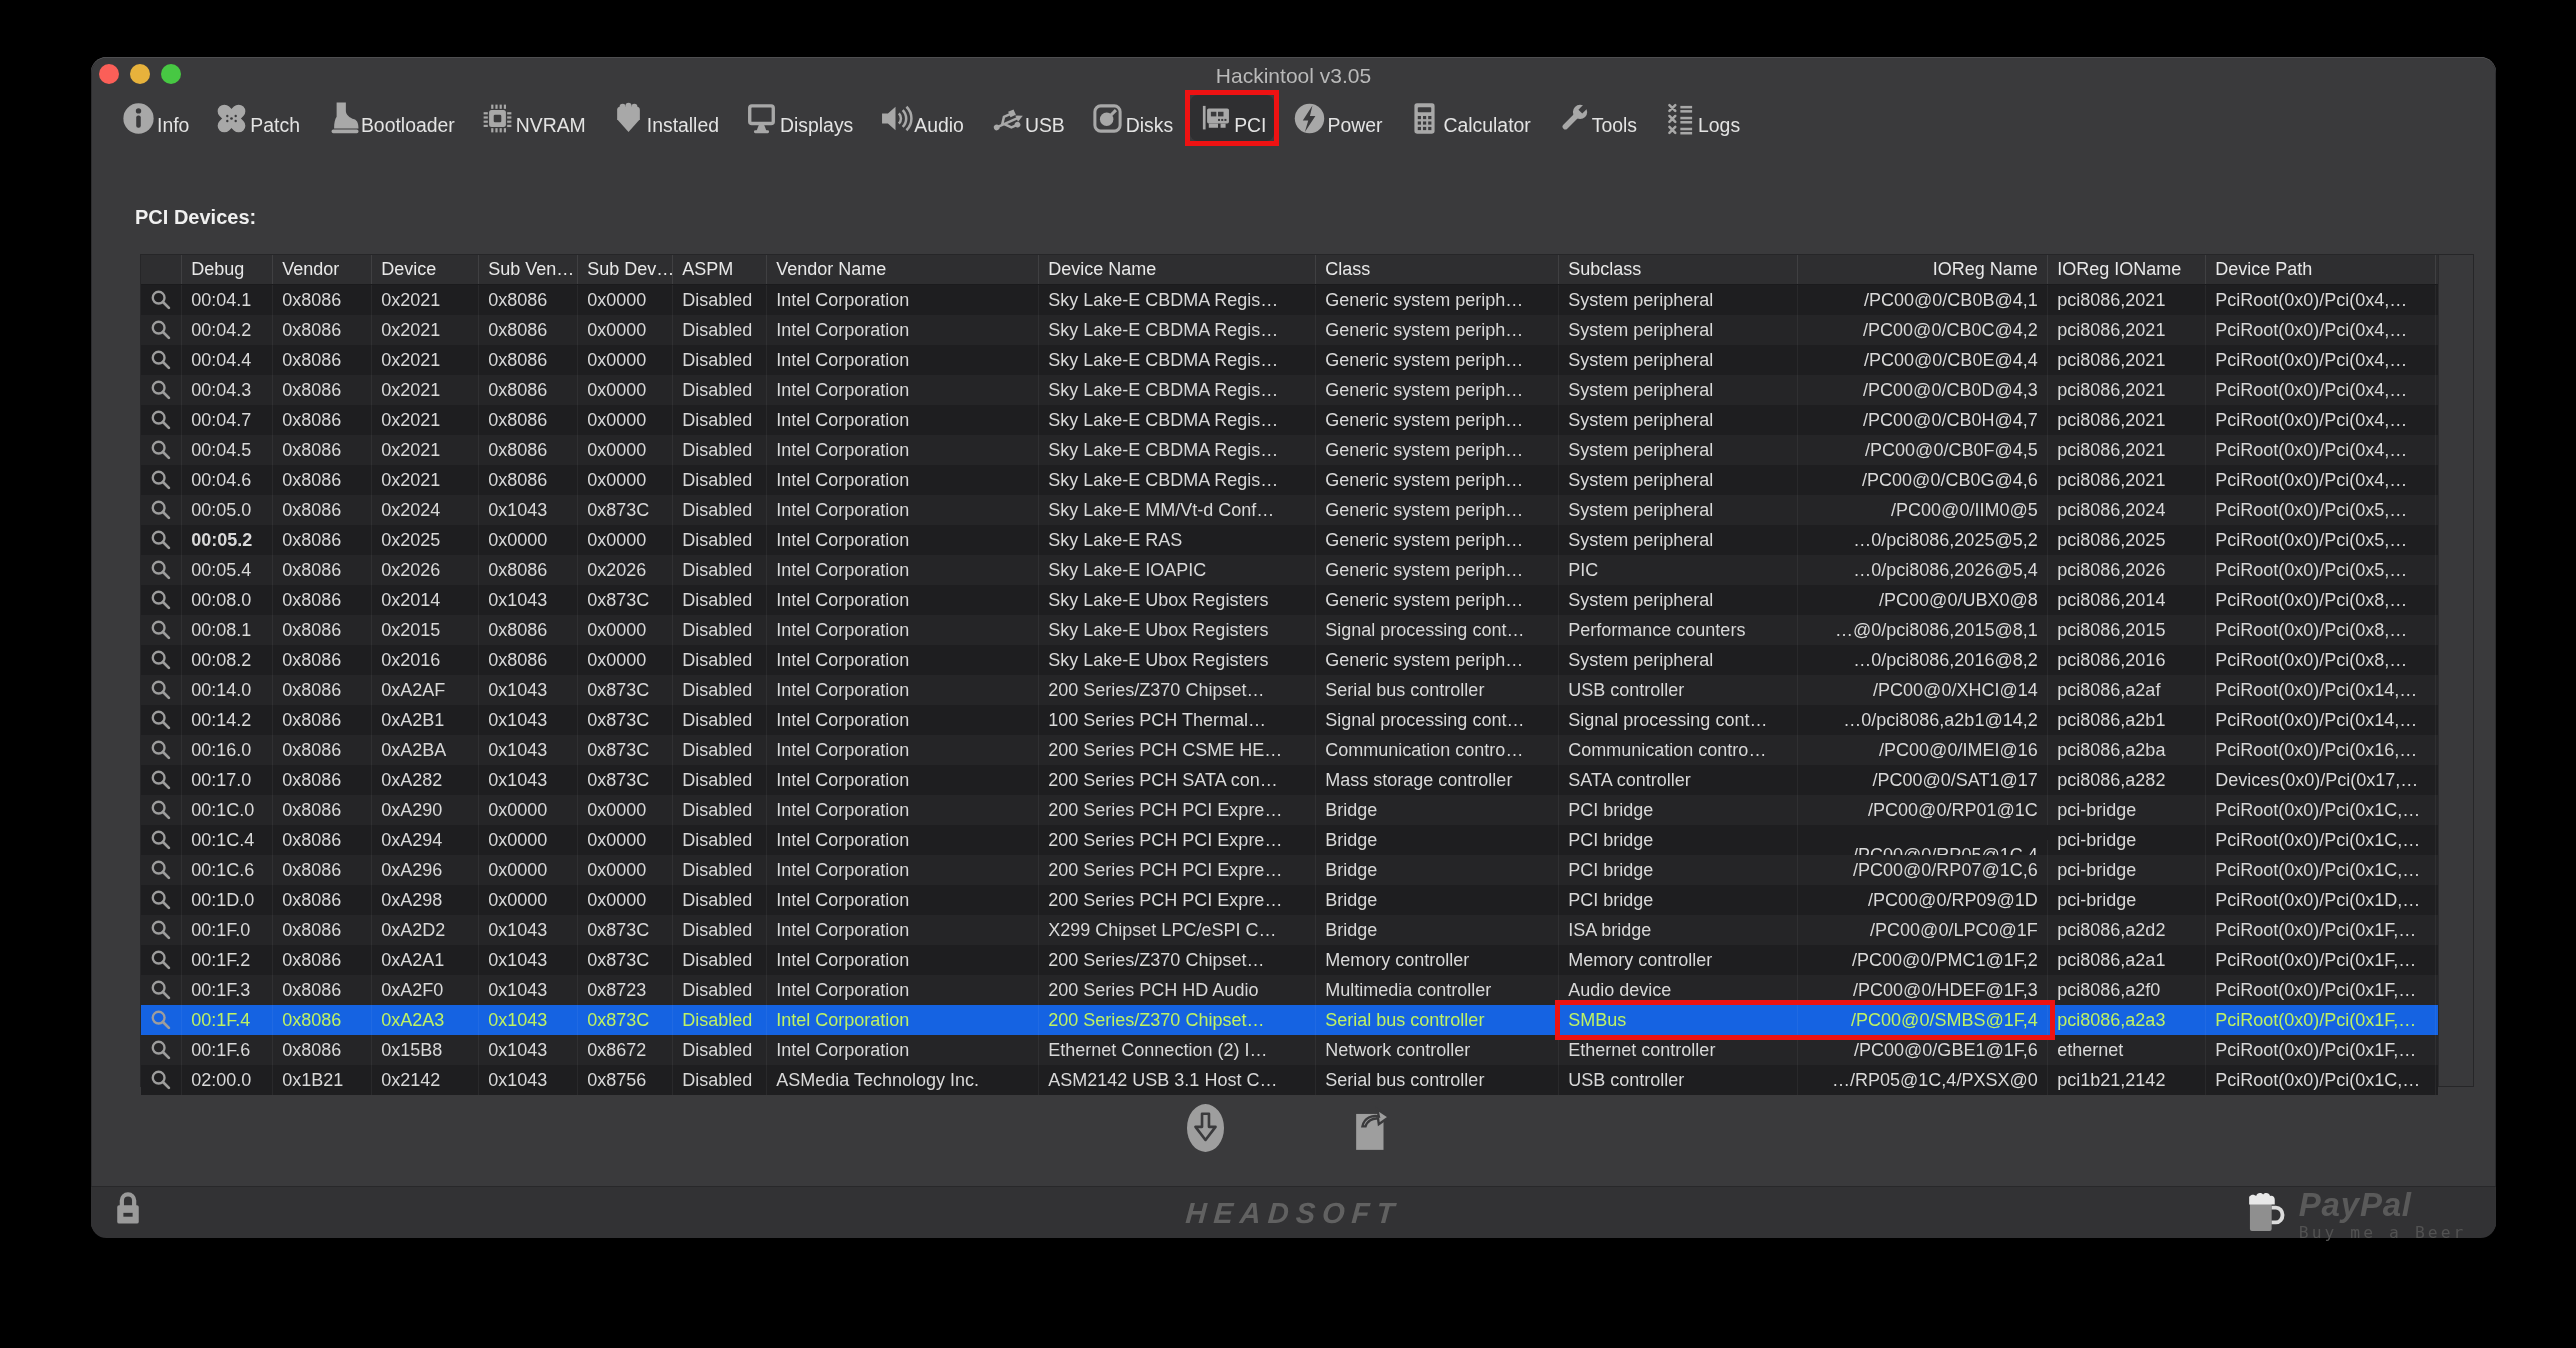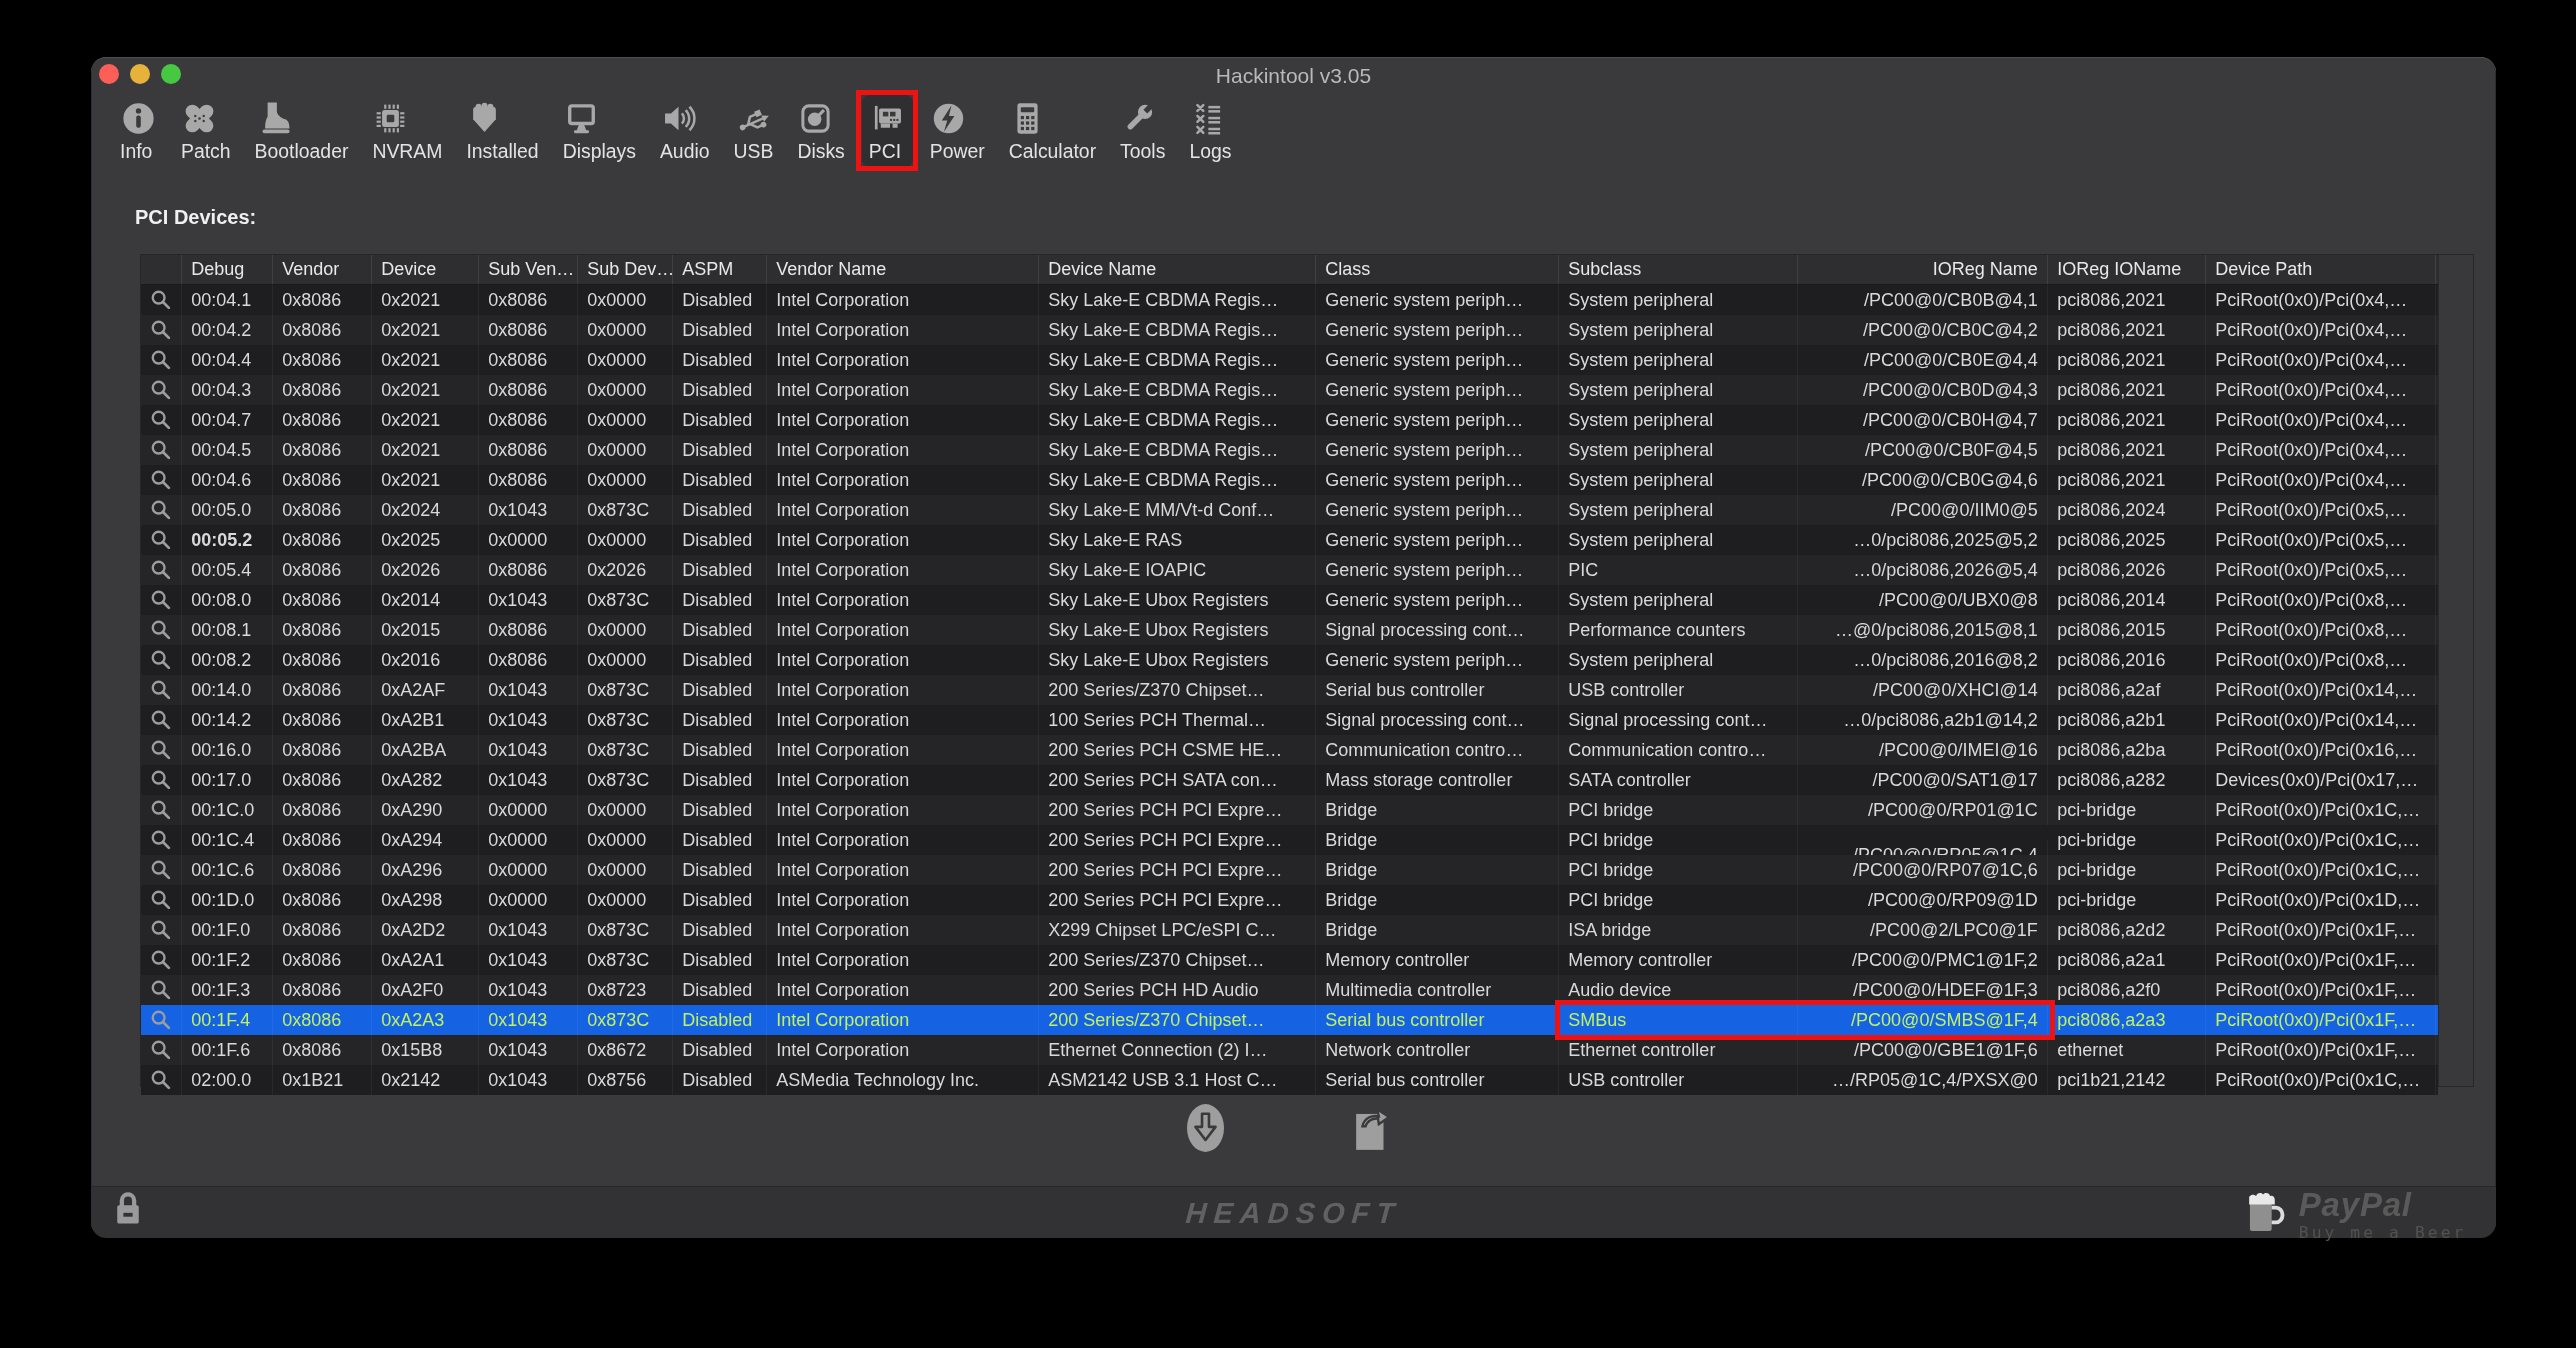--- a/index.html
+++ b/index.html
@@ -11,21 +11,21 @@
     box-shadow:inset 0 0.8px 0 #59595b, inset 0 0 0 0.8px #2a2a2c, 0 23px 62px rgba(0,0,0,.7)}
   
   .tl{position:absolute;top:64px;width:20px;height:20px;border-radius:50%}
   .tl.r{left:99px;background:#fb5f58}
   .tl.y{left:130px;background:#e7b23c}
   .tl.g{left:161px;background:#47c843}
   .title{position:absolute;top:64px;left:91px;width:2405px;text-align:center;
     font-size:21px;color:#b9b9b9}
   
   .toolbar{position:absolute;left:113px;top:95px;display:flex;gap:10px;align-items:flex-end}
-  .titem{position:relative;display:flex;flex-direction:column;align-items:flex-start;
+  .titem{position:relative;display:flex;align-items:flex-end;
     padding:5.4px 7px 3.9px;border-radius:7.8px}
   .titem.selected{background:#2f2f31}
   .ticon{width:37px;height:37px;fill:var(--icon)}
   .ticon .cut{fill:var(--cut)}
   .ticon .stk{fill:none;stroke:var(--icon)}
   .tlabel{font-size:19.4px;color:#e3e3e3;margin-top:2.3px;white-space:nowrap}
   .red-frame{position:absolute;inset:-4.7px -5.4px;border:5.4px solid var(--red);pointer-events:none}
   
   .section-label{position:absolute;left:135px;top:206px;font-size:20px;font-weight:bold;color:#f0f0f0}
   
@@ -729,21 +729,21 @@
           <div class="td" style="width: 91px;">00:1F.0</div>
           <div class="td" style="width: 99px;">0x8086</div>
           <div class="td" style="width: 107px;">0xA2D2</div>
           <div class="td" style="width: 99px;">0x1043</div>
           <div class="td" style="width: 95px;">0x873C</div>
           <div class="td" style="width: 94px;">Disabled</div>
           <div class="td" style="width: 272px;">Intel Corporation</div>
           <div class="td" style="width: 277px;">X299 Chipset LPC/eSPI C…</div>
           <div class="td" style="width: 243px;">Bridge</div>
           <div class="td" style="width: 239px;">ISA bridge</div>
-          <div class="td right" style="width: 250px;">/PC00@2/LPC0@1F</div>
+          <div class="td right" style="width: 250px;">/PC00@0/LPC0@1F</div>
           <div class="td" style="width: 158px;">pci8086,a2d2</div>
           <div class="td" style="width: 230px;">PciRoot(0x0)/Pci(0x1F,…</div>
         </div>
         <div class="trow even">
           <div class="mag-cell">
             <svg viewBox="0 0 28 28" width="22" height="22">
               <circle cx="11" cy="11" r="7.5" fill="none" stroke="#9d9d9d" stroke-width="3"></circle>
               <line x1="16.5" y1="16.5" x2="24" y2="24" stroke="#9d9d9d" stroke-width="3.5" stroke-linecap="round"></line>
             </svg>
           </div>

